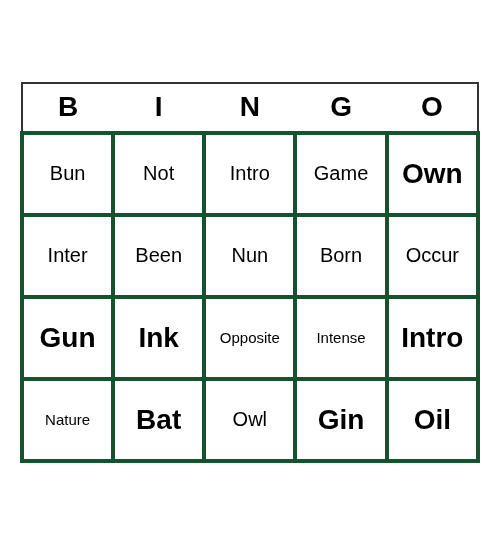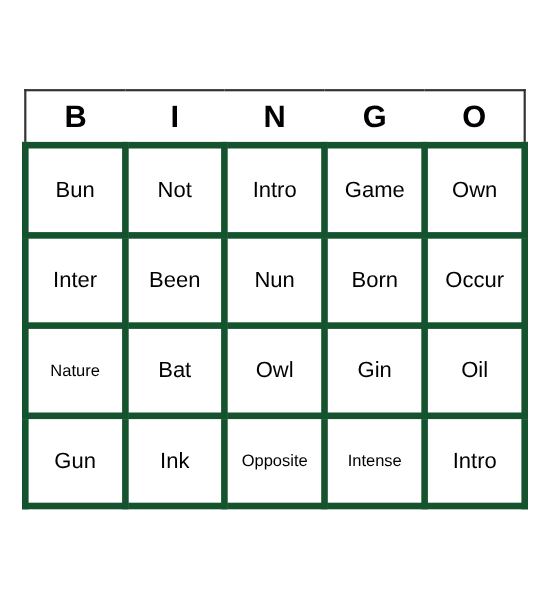--- a/index.html
+++ b/index.html
@@ -18,21 +18,21 @@
       font-family: Arial, sans-serif;
     }
 
     .bingo-card {
       width: 460px;
       border-collapse: collapse;
     }
 
     .bingo-card th,
     .bingo-card td {
-      border: 6px solid #14532d;
+      border: 4px solid #14532d;
       text-align: center;
       vertical-align: middle;
     }
 
     .bingo-card thead th {
       width: 92px;
       height: 50px;
       font-size: 28px;
       font-weight: bold;
       border: none;
@@ -43,22 +43,22 @@
       width: 92px;
       height: 82px;
       font-size: 20px;
     }
 
     .bingo-card tbody td.small-text {
       font-size: 15px;
     }
 
     .bingo-card tbody td.large-text {
-      font-size: 20px;
-      font-weight: normal;
+      font-size: 28px;
+      font-weight: bold;
     }
 
     table {
       border: 2px solid #333;
     }
   </style>
 </head>
 <body>
 
 <table class="bingo-card">
@@ -80,27 +80,27 @@
         <td class="large-text">Own</td>
       </tr>
       <tr>
         <td>Inter</td>
         <td>Been</td>
         <td>Nun</td>
         <td>Born</td>
         <td>Occur</td>
       </tr>
       <tr>
+        <td class="large-text">Gun</td>
+        <td class="large-text">Ink</td>
+        <td class="small-text">Opposite</td>
+        <td class="small-text">Intense</td>
+        <td class="large-text">Intro</td>
+      </tr>
+      <tr>
         <td class="small-text">Nature</td>
         <td class="large-text">Bat</td>
         <td>Owl</td>
         <td class="large-text">Gin</td>
         <td class="large-text">Oil</td>
       </tr>
-      <tr>
-        <td class="large-text">Gun</td>
-        <td class="large-text">Ink</td>
-        <td class="small-text">Opposite</td>
-        <td class="small-text">Intense</td>
-        <td class="large-text">Intro</td>
-      </tr>
     </tbody>
 </table>
 
 </body></html>

